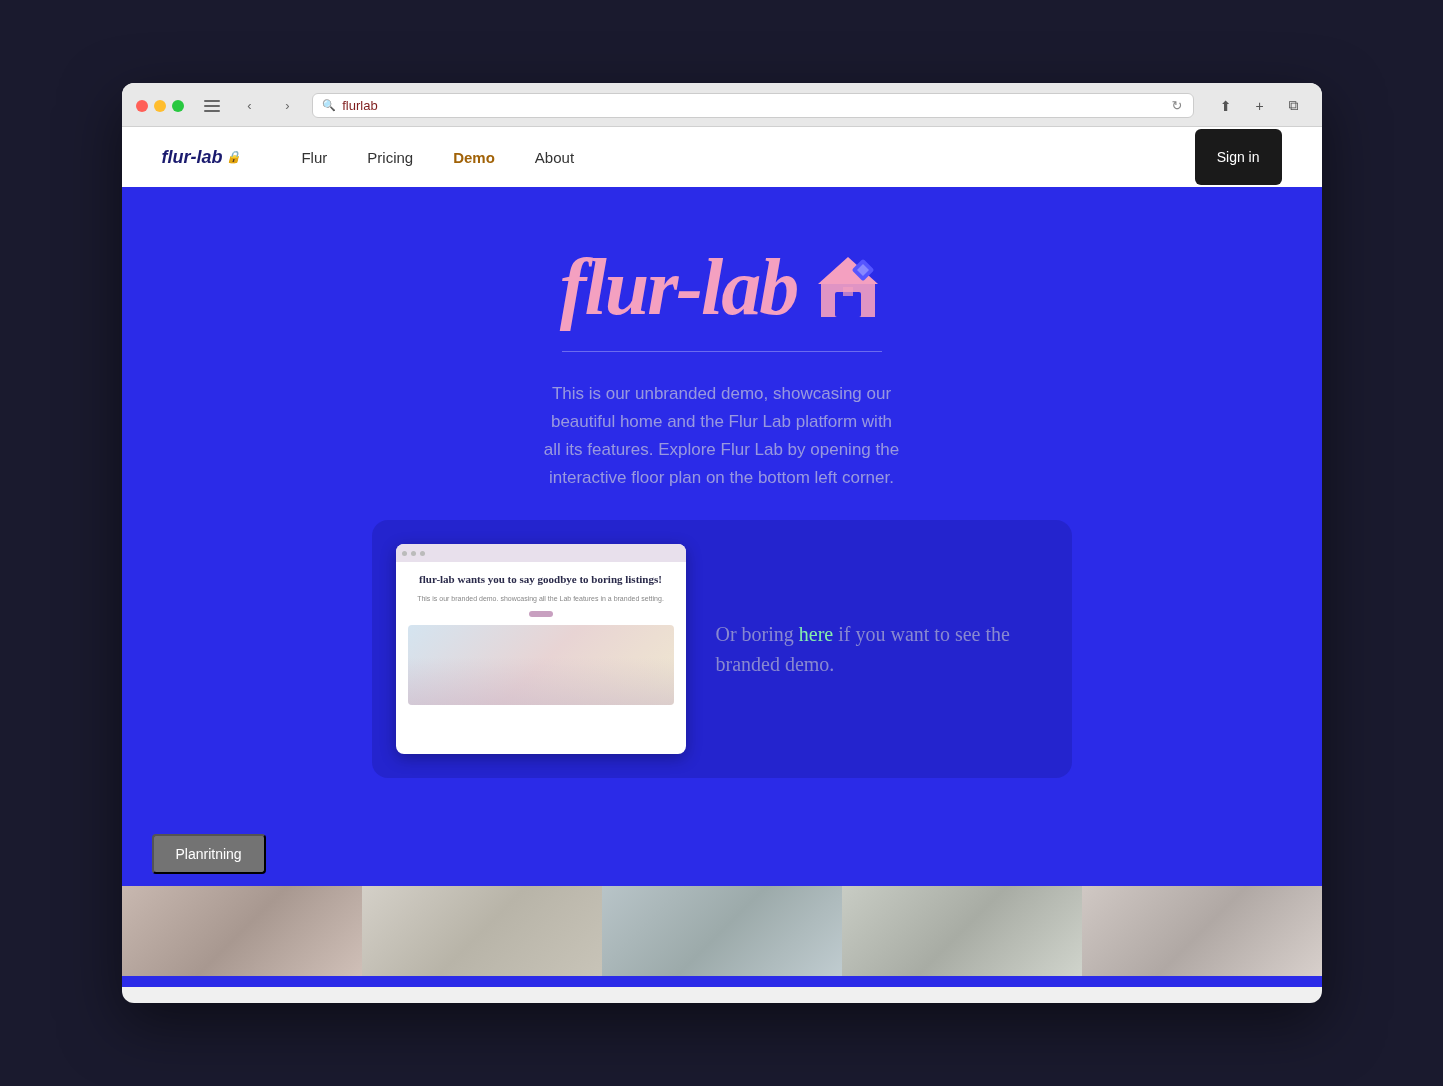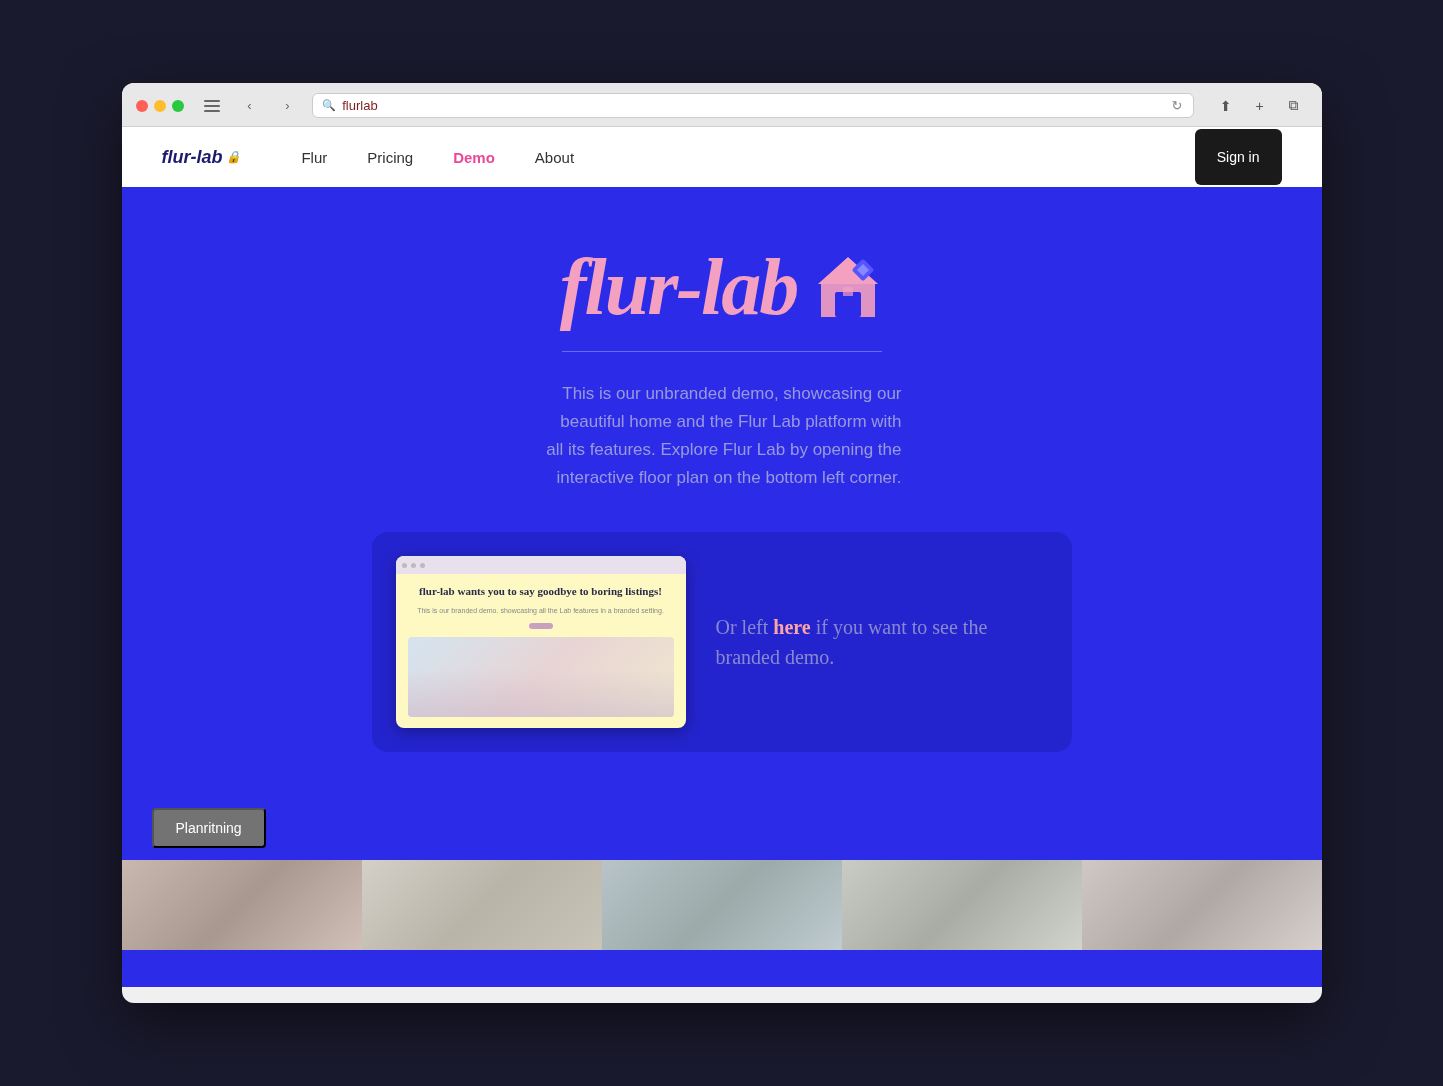--- a/index.html
+++ b/index.html
@@ -153,21 +153,21 @@
     }
 
     .nav-link {
       font-size: 15px;
       color: #333;
       text-decoration: none;
       cursor: pointer;
     }
 
     .nav-link.active {
-      color: #ec4899;
+      color: #a16207;
       font-weight: 600;
     }
 
     .nav-signin {
       background: #1a1a1a;
       color: white;
       border: none;
       padding: 20px 22px;
       border-radius: 6px;
       font-size: 14px;
@@ -211,41 +211,41 @@
       height: 1px;
       background: rgba(255,255,255,0.3);
       margin: 8px auto 28px;
     }
 
     .hero-description {
       max-width: 360px;
       color: rgba(180,180,220,0.8);
       font-size: 17px;
       line-height: 1.65;
-      text-align: right;
-      margin-bottom: 40px;
+      text-align: center;
+      margin-bottom: 28px;
     }
 
     
     .demo-card {
       background: rgba(30,30,180,0.5);
       border-radius: 16px;
       padding: 24px;
       max-width: 700px;
       width: 100%;
       display: flex;
       align-items: center;
       gap: 30px;
     }
 
     .demo-screenshot {
       width: 290px;
       min-width: 290px;
-      height: 172px;
-      background: #fef9c3;
+      height: 210px;
+      background: #ffffff;
       border-radius: 8px;
       overflow: hidden;
       display: flex;
       flex-direction: column;
       box-shadow: 0 4px 16px rgba(0,0,0,0.3);
     }
 
     .demo-screen-chrome {
       background: #e8e0ec;
       height: 18px;
@@ -319,22 +319,22 @@
 
     .demo-cta-text {
       flex: 1;
       color: rgba(180,180,210,0.7);
       font-size: 20px;
       line-height: 1.5;
       font-family: Georgia, serif;
     }
 
     .demo-cta-link {
-      color: #fca5a5;
-      font-weight: 700;
+      color: #86efac;
+      font-weight: 400;
       cursor: pointer;
       text-decoration: none;
     }
 
     
     .bottom-bar {
       background: #2b2be8;
       padding: 16px 0 0 0;
     }
 
@@ -467,21 +467,21 @@
           </div>
           <div class="demo-screen-body">
             <div class="demo-screen-headline">flur-lab wants you to say goodbye to boring listings!</div>
             <div class="demo-screen-subtext">This is our branded demo. showcasing all the Lab features in a branded setting.</div>
             <div class="demo-screen-cta"></div>
             <div class="demo-screen-image"></div>
           </div>
         </div>
 
         <div class="demo-cta-text">
-          <span>Or left </span>
+          <span>Or boring </span>
           <a class="demo-cta-link">here</a>
           <span> if you want to see the branded demo.</span>
         </div>
 
       </div>
 
     </div>
 
     <div class="bottom-bar">
       <button class="planritning-btn">Planritning</button>

